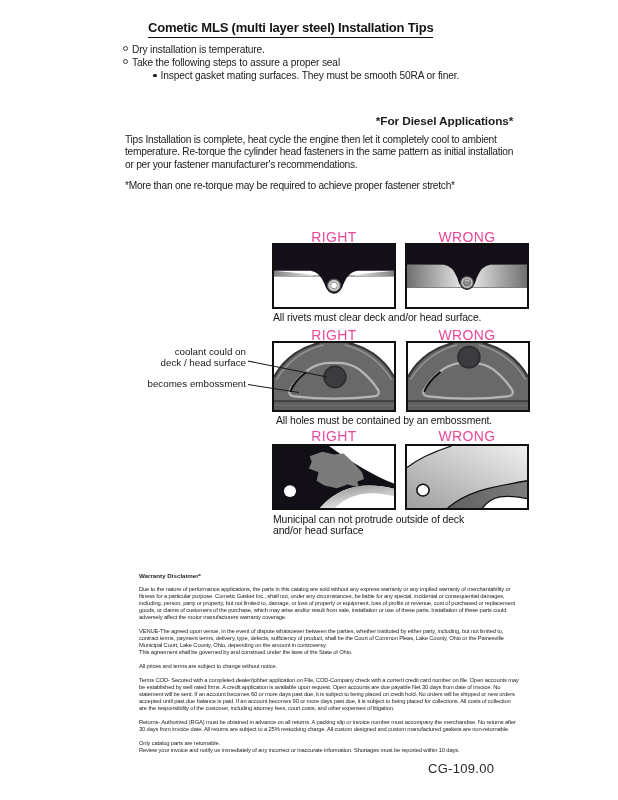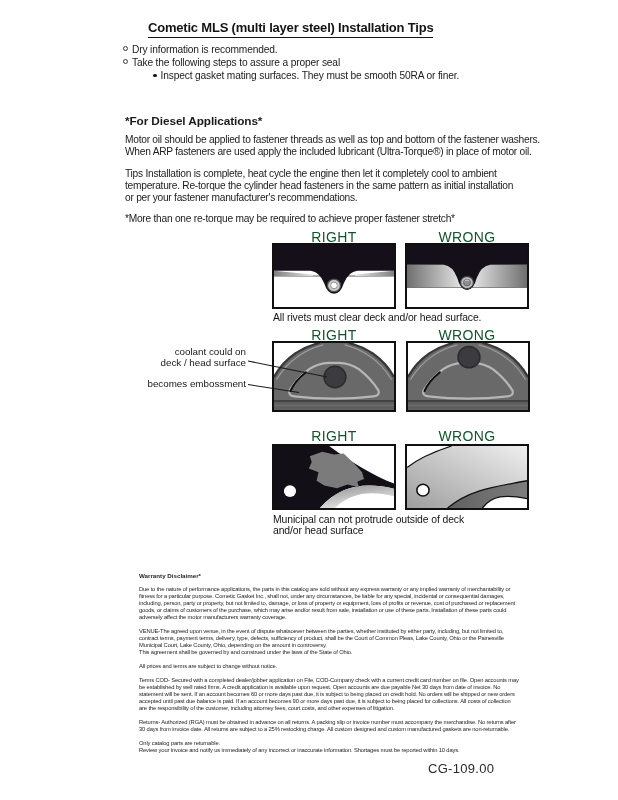--- a/index.html
+++ b/index.html
@@ -11,25 +11,25 @@
          letter-spacing:-0.2px;color:#141414;border-bottom:1.6px solid #141414;padding-bottom:2px;}
 
   .tips{position:absolute;left:87px;top:43px;font-size:10.2px;line-height:13.2px;letter-spacing:-0.15px;}
   .tip::before{content:"";display:inline-block;width:3px;height:3px;border:1px solid #3c3c3c;
                border-radius:50%;margin-right:4px;vertical-align:2px;}
   .tip-sub{margin-left:30px;}
   .tip-sub::before{content:"";display:inline-block;width:3.6px;height:3.6px;background:#1b1b1b;
                border-radius:50%;margin-right:4px;vertical-align:2px;}
 
   .diesel{position:absolute;left:89px;top:114px;}
-  .diesel-h{font-size:11.8px;font-weight:bold;margin:0 0 6px 0;letter-spacing:-0.1px;}
+  .diesel-h{font-size:11.8px;font-weight:bold;margin:0 0 6px 0;letter-spacing:-0.1px;text-align:right;}
   .diesel p{margin:0 0 9px 0;font-size:10.2px;line-height:12.3px;letter-spacing:-0.25px;}
 
   .dglabel{position:absolute;width:124px;text-align:center;font-size:14px;font-weight:500;
-           letter-spacing:0.4px;color:#14532d;}
+           letter-spacing:0.4px;color:#ec4899;}
   .panel{position:absolute;width:124px;box-sizing:border-box;border:2.4px solid #101010;background:#fff;}
   .panel svg{display:block;width:100%;height:100%;}
   .h66{height:66px;} .h71{height:71px;}
   .caption{position:absolute;font-size:10.4px;font-weight:500;letter-spacing:-0.1px;color:#141414;line-height:11.4px;}
   .sidelabel{position:absolute;right:408px;text-align:right;font-size:9.8px;line-height:11.2px;color:#171717;}
   .overlay{position:absolute;left:0;top:0;pointer-events:none;}
 
   .warranty{position:absolute;left:103px;top:572px;width:430px;color:#1f1f1f;}
   .warranty-h{font-size:6.2px;font-weight:bold;margin:0 0 6.5px 0;}
   .warranty p{margin:0 0 6.8px 0;font-size:5.8px;line-height:7.1px;letter-spacing:-0.15px;}
@@ -37,29 +37,27 @@
   .footer{position:absolute;left:392px;top:761px;font-size:13px;letter-spacing:0.3px;color:#2a2a2a;}
 </style>
 </head>
 <body>
 
 <div class="page">
 
   <div class="title">Cometic MLS (multi layer steel) Installation Tips</div>
 
   <div class="tips">
-    <div class="tip">Dry information is recommended.</div>
+    <div class="tip">Dry installation is temperature.</div>
     <div class="tip">Take the following steps to assure a proper seal</div>
     <div class="tip-sub">Inspect gasket mating surfaces.  They must be smooth 50RA or finer.</div>
   </div>
 
   <div class="diesel">
     <div class="diesel-h">*For Diesel Applications*</div>
-    <p class="ml">Motor oil should be applied to fastener threads as well as top and bottom of the fastener washers.
-When ARP fasteners are used apply the included lubricant (Ultra-Torque®) in place of motor oil.</p>
     <p class="ml">Tips Installation is complete, heat cycle the engine then let it completely cool to ambient
 temperature. Re-torque the cylinder head fasteners in the same pattern as initial installation
 or per your fastener manufacturer's recommendations.</p>
     <p>*More than one re-torque may be required to achieve proper fastener stretch*</p>
   </div>
 
   <div class="dglabel" style="left:236px;top:229px">RIGHT</div>
   <div class="dglabel" style="left:369px;top:229px">WRONG</div>
 
   <div class="panel h66" style="left:236px;top:243px">
@@ -141,20 +139,21 @@
       <path d="M47,0 Q34,3 22,11 Q8,21 0,36" stroke="#373737" stroke-width="2.4" fill="none"></path>
       <path d="M51,2 Q36,6 25,14 Q11,24 2.5,39" stroke="#9b9b9b" stroke-width="1.2" fill="none"></path>
       <path d="M124,0 H77 Q90,3 102,11 Q116,21 124,36 Z" fill="#ffffff"></path>
       <path d="M77,0 Q90,3 102,11 Q116,21 124,36" stroke="#373737" stroke-width="2.4" fill="none"></path>
       <path d="M73,2 Q88,6 99,14 Q113,24 121.5,39" stroke="#9b9b9b" stroke-width="1.2" fill="none"></path>
       <path d="M21,56.5 Q14.5,56 16,50.5 Q23,38.5 36,28 Q45,21.5 57,21 H67 Q79,21.5 88,28 Q101,38.5 108,50.5 Q109.5,56 103,56.5 Q83,59 62,59 Q41,59 21,56.5 Z" stroke="#b6b6b6" stroke-width="2.3" fill="none"></path>
       <path d="M17,51 Q21,41 33,31" stroke="#0c0c0c" stroke-width="2" fill="none" stroke-linecap="round"></path>
       <circle cx="63" cy="15" r="11.3" fill="#3b3b40" stroke="#2c2c30" stroke-width="1.6"></circle>
     </svg>
   </div>
+  <div class="caption" style="left:240px;top:415px">All holes must be contained by an embossment.</div>
 
   <div class="dglabel" style="left:236px;top:428px">RIGHT</div>
   <div class="dglabel" style="left:369px;top:428px">WRONG</div>
 
   <div class="panel h66" style="left:236px;top:444px">
     <svg viewBox="0 0 124 66" preserveAspectRatio="none">
       <defs>
         <linearGradient id="r3band" x1="0" y1="0" x2="0.5" y2="1">
             <stop offset="0" stop-color="#8f8f8f"></stop>
             <stop offset="1" stop-color="#e9e9e9"></stop>

